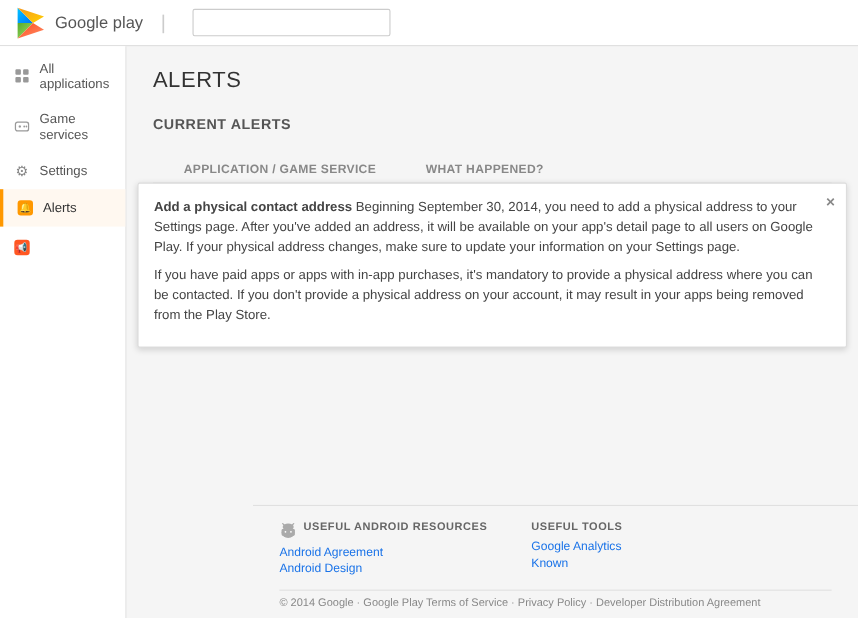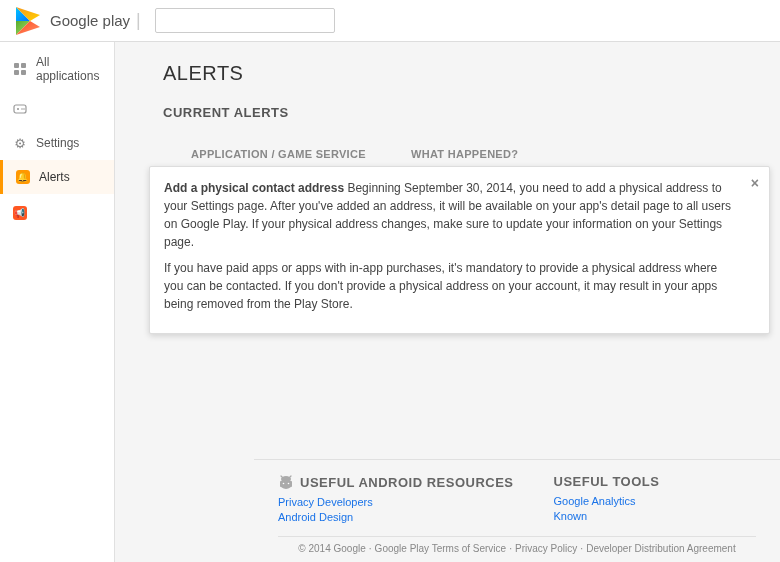--- a/index.html
+++ b/index.html
@@ -6,20 +6,21 @@
     body { font-family: Arial, sans-serif; font-size: 13px; background: #f5f5f5; color: #333; width: 780px; height: 562px; overflow: hidden; }
 
     
     .header {
       display: flex;
       align-items: center;
       background: #fff;
       border-bottom: 1px solid #ddd;
       height: 42px;
       padding: 0 12px;
+      gap: 10px;
     }
     .header-logo {
       display: flex;
       align-items: center;
       gap: 6px;
     }
     .play-icon {
       width: 32px;
       height: 32px;
     }
@@ -45,21 +46,20 @@
       font-size: 13px;
       width: 180px;
       color: #333;
       outline: none;
     }
 
     
     .layout {
       display: flex;
       height: calc(562px - 42px);
-      gap: 24px;
     }
 
     
     .sidebar {
       width: 115px;
       background: #fff;
       border-right: 1px solid #e0e0e0;
       flex-shrink: 0;
       padding-top: 4px;
     }
@@ -203,41 +203,40 @@
       background: #f5f5f5;
       border-top: 1px solid #e0e0e0;
       padding: 14px 24px 8px;
     }
     .footer-columns {
       display: flex;
       gap: 40px;
       margin-bottom: 10px;
     }
     .footer-col-title {
-      font-size: 13px;
+      font-size: 10px;
       font-weight: bold;
       color: #666;
       letter-spacing: 0.5px;
       margin-bottom: 6px;
       display: flex;
-      align-items: flex-end;
+      align-items: flex-start;
       gap: 6px;
     }
     .footer-link {
       font-size: 11px;
       color: #1a73e8;
       display: block;
       margin-bottom: 3px;
       cursor: pointer;
       text-decoration: none;
     }
     .footer-copyright {
       font-size: 10px;
       color: #888;
-      text-align: center;
       border-top: 1px solid #e0e0e0;
       padding-top: 6px;
     }
   </style>
 </head>
 <body>
 
 <div class="header">
   <div class="header-logo">
 
@@ -290,20 +289,21 @@
     <div class="sidebar-item">
       <div class="sidebar-icon">
         <svg width="14" height="14" viewBox="0 0 14 14">
           <rect x="1" y="3" width="12" height="8" rx="2" fill="none" stroke="#999" stroke-width="1.2"></rect>
           <line x1="4" y1="7" x2="6" y2="7" stroke="#999" stroke-width="1.2"></line>
           <line x1="5" y1="6" x2="5" y2="8" stroke="#999" stroke-width="1.2"></line>
           <circle cx="9" cy="7" r="0.8" fill="#999"></circle>
           <circle cx="11" cy="7" r="0.8" fill="#999"></circle>
         </svg>
       </div>
+      <span>Game services</span>
     </div>
 
     <div class="sidebar-item">
       <div class="sidebar-icon">
         <span style="font-size:13px; color:#888;">⚙</span>
       </div>
       <span>Settings</span>
     </div>
 
     <div class="sidebar-item alerts-active" style="border-left: 3px solid #ff9800; background:#fff8f0;">
@@ -354,21 +354,21 @@
               <ellipse cx="8" cy="10" rx="6" ry="5" fill="#aaa"></ellipse>
               <rect x="2" y="7" width="12" height="6" rx="1" fill="#aaa"></rect>
               <circle cx="5.5" cy="9.5" r="0.8" fill="white"></circle>
               <circle cx="10.5" cy="9.5" r="0.8" fill="white"></circle>
               <line x1="5" y1="4" x2="3" y2="2" stroke="#aaa" stroke-width="1.2" stroke-linecap="round"></line>
               <line x1="11" y1="4" x2="13" y2="2" stroke="#aaa" stroke-width="1.2" stroke-linecap="round"></line>
               <ellipse cx="8" cy="5" rx="5" ry="3" fill="#aaa"></ellipse>
             </svg>
             <span>USEFUL ANDROID RESOURCES</span>
           </div>
-          <a class="footer-link">Privacy Developers</a>
+          <a class="footer-link">Android Agreement</a>
           <a class="footer-link">Android Design</a>
         </div>
 
         <div class="footer-col">
           <div class="footer-col-title">USEFUL TOOLS</div>
           <a class="footer-link">Google Analytics</a>
           <a class="footer-link">Known</a>
         </div>
 
 

